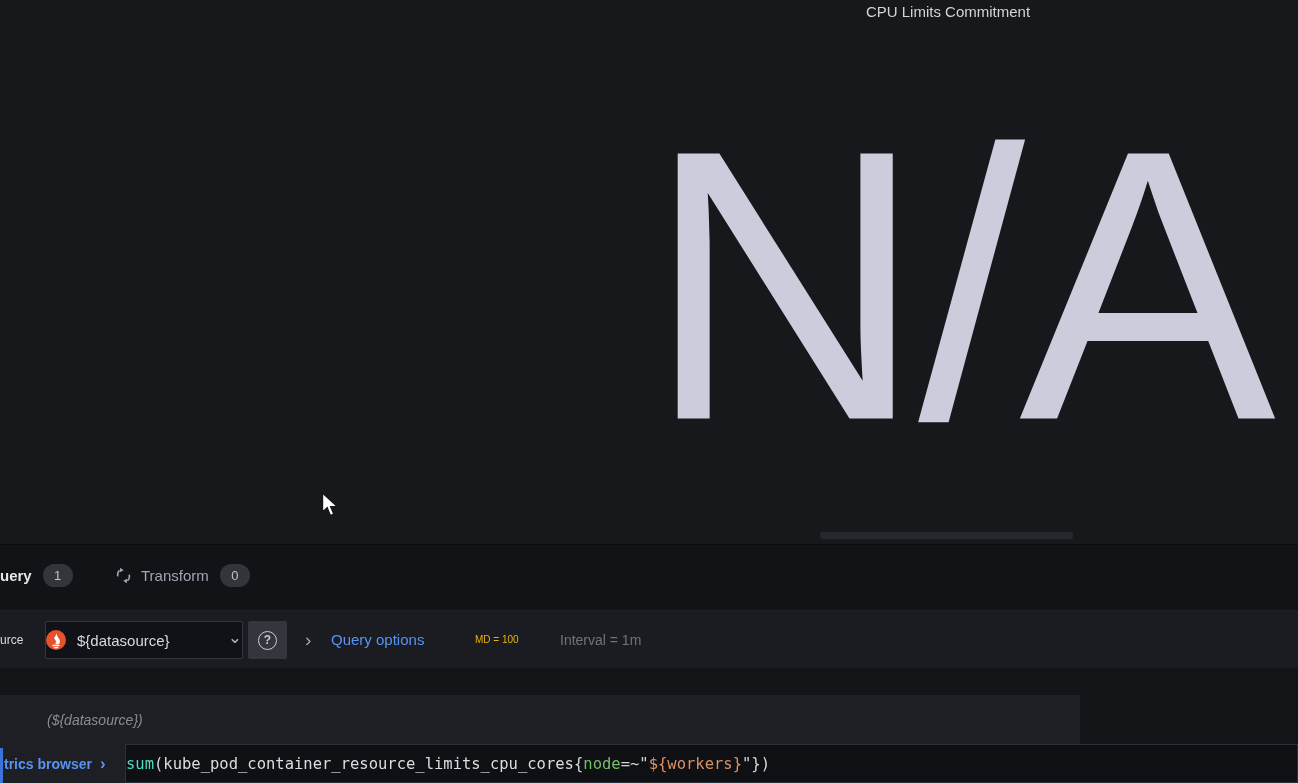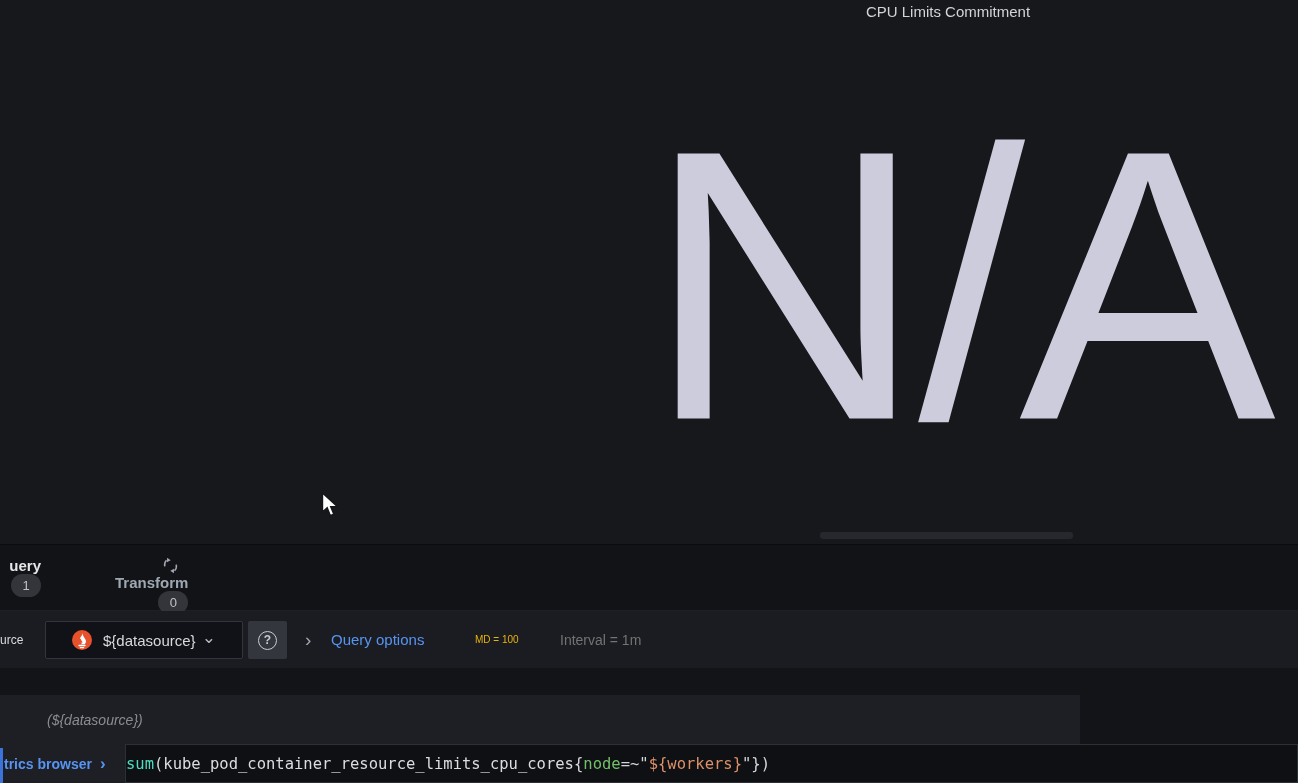--- a/index.html
+++ b/index.html
@@ -15,39 +15,39 @@
   .big-value { position:absolute; left:958px; top:285px; transform:translate(-50%,-50%);
                color:#CCCCDC; font-size:385px; line-height:1; font-weight:400;
                white-space:nowrap; letter-spacing:-6px; }
   .h-scrollbar { position:absolute; left:820px; top:532px; width:253px; height:7px;
                  background:#27282d; border-radius:3px; }
   .mouse-cursor { position:absolute; left:321px; top:492px; }
 
   
   .tabbar { position:absolute; left:0; top:545px; width:1298px; height:66px;
             background:#121317; border-bottom:1px solid #1e2025; }
-  .tab { position:absolute; top:12px; height:60px; display:flex; align-items:flex-end;
-         cursor:pointer;flex-direction:column; }
+  .tab { position:absolute; top:0; height:60px; display:flex; align-items:center;
+         cursor:pointer; }
   .tab-query { left:0; }
   .tab-transform { left:115px; }
   .tab-label-active { color:#e6e7e9; font-size:15px; font-weight:700; }
-  .tab-label { color:#9fa7b3; font-size:15px; font-weight:700; }
+  .tab-label { color:#9fa7b3; font-size:15px; font-weight:400; }
   .tab-badge { margin-left:11px; min-width:30px; height:23px; padding:0 10px;
                background:#33353b; border-radius:12px; color:#bfc2c7; font-size:13px;
                display:flex; align-items:center; justify-content:center; }
   .transform-icon { margin-right:9px; display:flex; }
 
   
   .ds-row { position:absolute; left:0; top:611px; width:1298px; height:57px;
             background:#1a1c21; }
   .ds-label { position:absolute; left:0; top:0; height:57px; display:flex;
               align-items:center; color:#d9dadd; font-size:12px; font-weight:500; }
   .ds-picker { position:absolute; left:45px; top:10px; width:198px; height:38px;
                background:#111217; border:1px solid #33353c; border-radius:2px;
-               display:flex; align-items:center; padding:0 26px; cursor:pointer; }
+               display:flex; align-items:center; padding:0 0; cursor:pointer; }
   .ds-picker-text { color:#d8d9da; font-size:15px; margin-left:11px; flex:1; }
   .ds-picker-chevron { color:#b4b7bd; font-size:17px; line-height:1; margin-top:-6px; }
   .help-btn { position:absolute; left:248px; top:10px; width:39px; height:38px;
               background:#34363d; border-radius:2px; display:flex; align-items:center;
               justify-content:center; cursor:pointer; }
   .help-circle { width:19px; height:19px; border:1.5px solid #caccd1; border-radius:50%;
                  color:#caccd1; font-size:12px; font-weight:700; display:flex;
                  align-items:center; justify-content:center; }
   .qopt-chevron { position:absolute; left:305px; top:0; height:57px; display:flex;
                   align-items:center; color:#9fa7b3; font-size:19px; cursor:pointer; }

